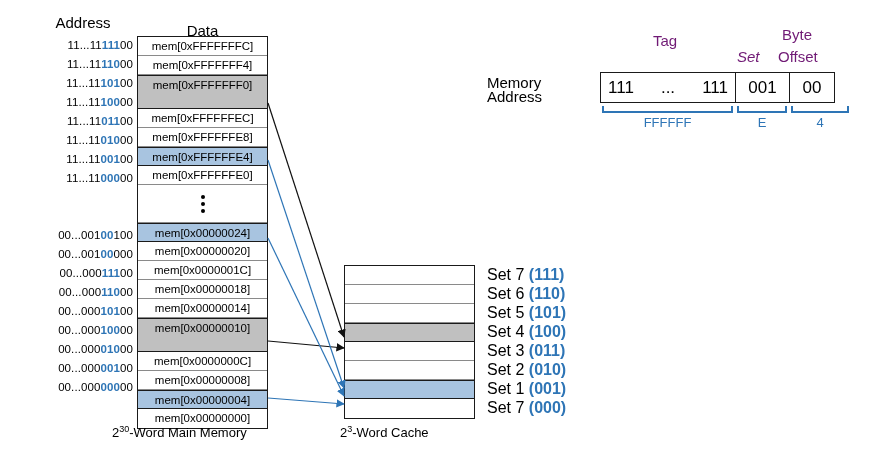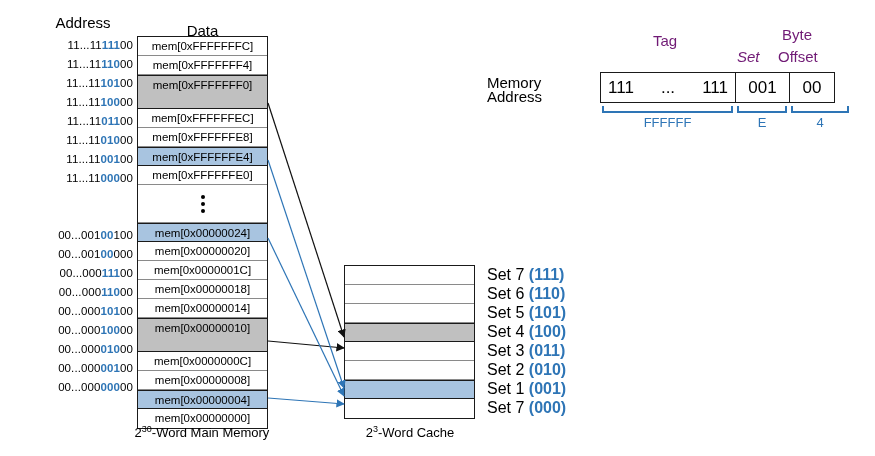--- a/index.html
+++ b/index.html
@@ -126,21 +126,21 @@
     font-size: 16px; white-space: nowrap;
     color: #000;
   }
   .set-row .setbin { color: #2e75b6; font-weight: bold; }
 
   
   .caption {
     font-size: 13px;
     color: #000;
     white-space: nowrap;
-    text-align: center;
+    text-align: left;
   }
   .caption sup { font-size: 9px; vertical-align: super; }
 
   
   #addr-break { position: absolute; left: 487px; top: 14px; width: 380px; height: 130px; }
   .ma-label {
     position: absolute;
     font-size: 15px; color: #000; white-space: nowrap;
   }
   #ma-box {

